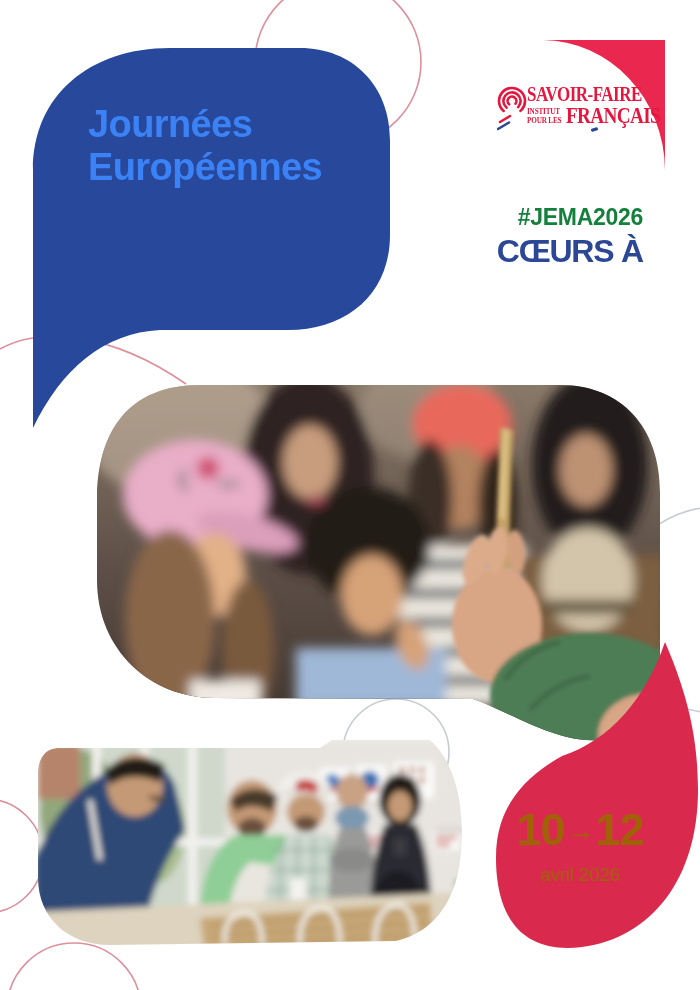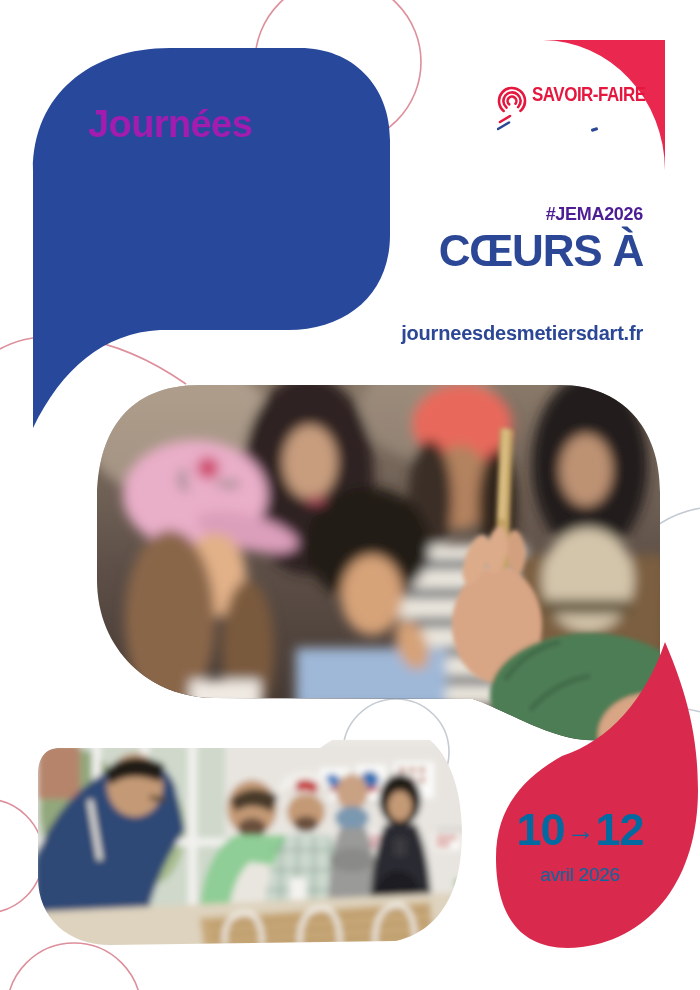--- a/index.html
+++ b/index.html
@@ -4,54 +4,54 @@
 <style>
   html,body{margin:0;padding:0;background:#ffffff;}
   #poster{
     position:relative;width:700px;height:990px;overflow:hidden;background:#ffffff;
     font-family:"Liberation Sans", sans-serif;
   }
   #bg-shapes{position:absolute;left:0;top:0;width:700px;height:990px;}
   .abs{position:absolute;}
   
   #event-title{
-    left:88px;top:103px;width:300px;color:#a21caf;
+    left:88px;top:103px;width:300px;color:#3b82f6;
     font-size:38px;font-weight:700;line-height:43px;letter-spacing:-0.6px;
   }
   #event-title .reg{font-size:17px;font-weight:700;vertical-align:14px;margin-left:2px;}
   
   #institute-logo{left:497px;top:84px;display:flex;align-items:flex-start;}
-  #logo-text{margin-left:5px;}
+  #logo-text{font-family:Liberation Serif, serif;}
   #logo-primary{
     font-size:20px;font-weight:800;color:#e5173f;letter-spacing:-0.6px;
     transform:scaleX(0.85);transform-origin:left top;white-space:nowrap;line-height:20px;
   }
   #logo-row2{display:flex;align-items:flex-start;margin-top:0px;}
   #logo-small{display:flex;flex-direction:column;justify-content:flex-start;margin-top:3px;}
   #logo-small div{
     font-size:8px;font-weight:800;color:#e5173f;line-height:9px;letter-spacing:-0.2px;
     transform:scaleX(0.9);transform-origin:left top;white-space:nowrap;
   }
   #logo-tertiary{
     font-size:24px;font-weight:800;color:#e5173f;letter-spacing:-0.8px;line-height:22px;
     transform:scaleX(0.8);transform-origin:left top;white-space:nowrap;margin-left:1px;
   }
   #cedilla-accent{
     position:absolute;left:94px;top:44px;width:7px;height:3px;background:#2b4795;
     transform:rotate(-18deg);border-radius:1px;
   }
   
-  #hashtag{right:57px;top:204px;font-size:18px;font-weight:800;color:#4c1d95;letter-spacing:-0.3px;text-align:right;}
+  #hashtag{right:57px;top:204px;font-size:23px;font-weight:800;color:#15803d;letter-spacing:-0.3px;text-align:right;}
   #campaign-title{
     right:57px;top:228px;text-align:right;color:#2b4795;
-    font-size:44px;font-weight:800;line-height:46px;letter-spacing:-1.2px;white-space:nowrap;
+    font-size:32px;font-weight:800;line-height:46px;letter-spacing:-1.2px;white-space:nowrap;
   }
   #website-url{right:57px;top:322px;font-size:20px;font-weight:700;color:#2b4795;letter-spacing:-0.2px;text-align:right;}
   
-  #date-block{left:502px;top:806px;width:156px;text-align:center;color:#0369a1;}
+  #date-block{left:502px;top:806px;width:156px;text-align:center;color:#a16207;}
   #date-range{font-size:45px;font-weight:800;letter-spacing:-1px;line-height:48px;}
   #date-range .arrow{font-size:28px;font-weight:700;position:relative;top:-5px;padding:0 2px;}
   #date-month{font-size:19px;font-weight:400;line-height:30px;letter-spacing:-0.3px;}
 </style>
 </head>
 <body>
 
 <div id="poster">
 
   <svg id="bg-shapes" viewBox="0 0 700 990" xmlns="http://www.w3.org/2000/svg">
@@ -265,43 +265,50 @@
         </g>
         <path d="M 455 880 l 12 -2 l 1 8 l -12 2 Z" fill="#6ab04c"></path>
       </g>
     </g>
 
     <path d="M 665 642 C 687 693 698 737 698 790 C 698 878 652 938 582 947 C 515 955 496 908 496 858 C 496 806 525 777 562 756 C 610 740 645 700 665 642 Z" fill="#d92a4e"></path>
   </svg>
 
   <div class="abs" id="event-title">
     <div>Journées</div>
+    <div>Européennes</div>
   </div>
 
   <div class="abs" id="institute-logo">
     <svg width="30" height="52" viewBox="0 0 30 52" xmlns="http://www.w3.org/2000/svg">
       <g fill="none" stroke="#e5173f" stroke-width="2.6" stroke-linecap="round">
         <circle cx="15" cy="17" r="13" stroke-dasharray="63 19" transform="rotate(130 15 17)"></circle>
         <circle cx="15" cy="17" r="8.6" stroke-dasharray="41 14" transform="rotate(130 15 17)"></circle>
         <circle cx="15" cy="17" r="4.4" stroke-dasharray="20 8" transform="rotate(130 15 17)"></circle>
         <line x1="3" y1="38" x2="13" y2="32"></line>
       </g>
       <line x1="1" y1="45" x2="12" y2="38.5" stroke="#2b4795" stroke-width="2.6" stroke-linecap="round"></line>
     </svg>
     <div id="logo-text">
       <div id="logo-primary">SAVOIR-FAIRE</div>
+      <div id="logo-row2">
+        <div id="logo-small">
+          <div>INSTITUT</div>
+          <div>POUR LES</div>
+        </div>
+        <div id="logo-tertiary">FRANÇAIS</div>
+      </div>
       <div id="cedilla-accent"></div>
     </div>
   </div>
 
   <div class="abs" id="hashtag">#JEMA2026</div>
   <div class="abs" id="campaign-title">
     <div>CŒURS À</div>
   </div>
-  <div class="abs" id="website-url">journeesdesmetiersdart.fr</div>
 
   <div class="abs" id="date-block">
     <div id="date-range">
       <span>10</span><span class="arrow">→</span><span>12</span>
     </div>
     <div id="date-month">avril 2026</div>
   </div>
 
 </div>
 

